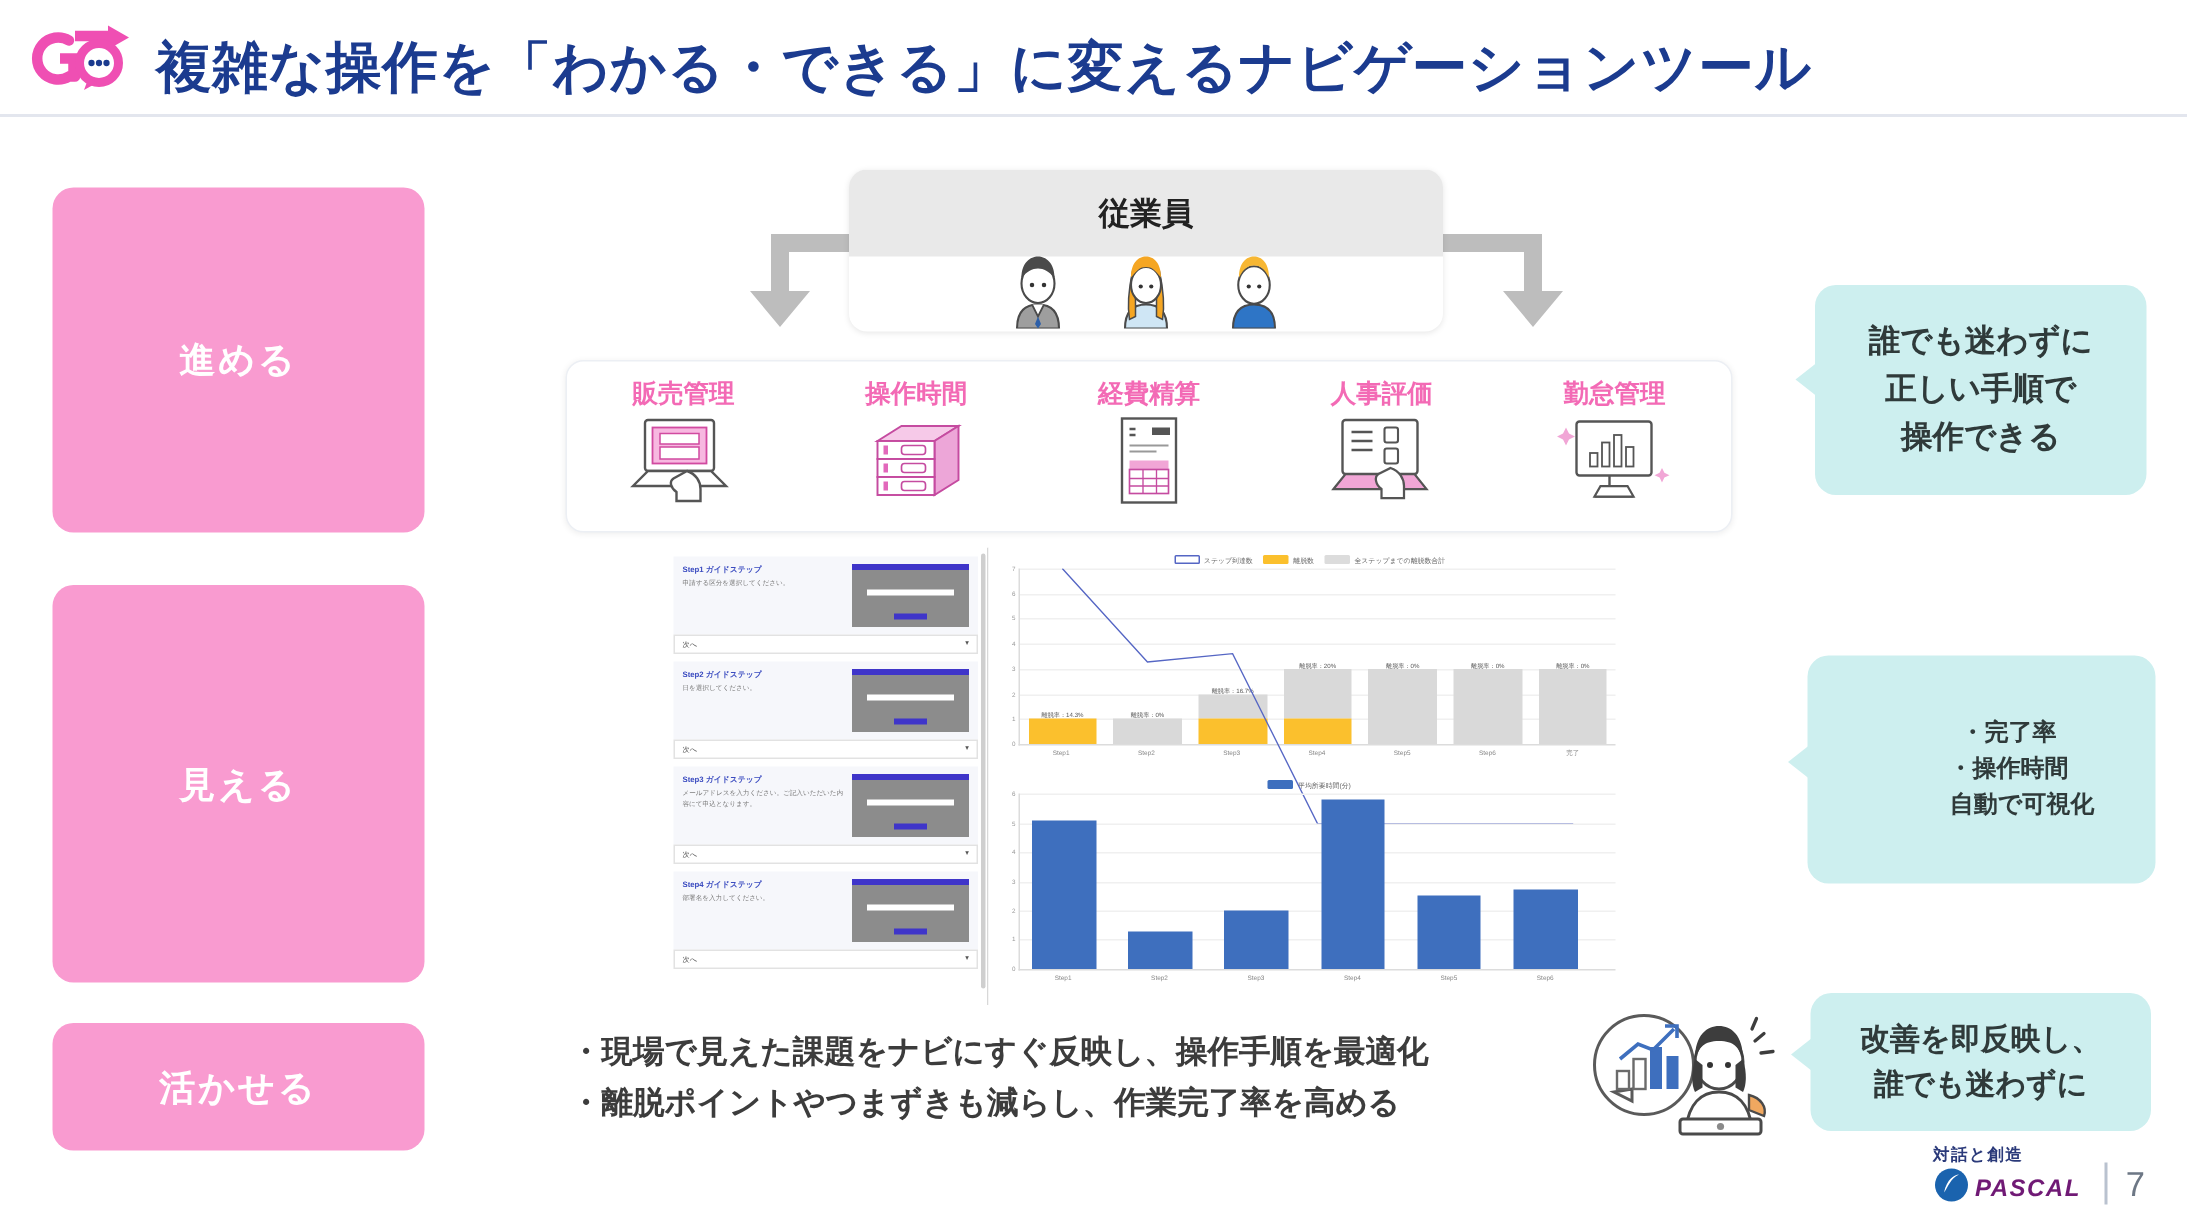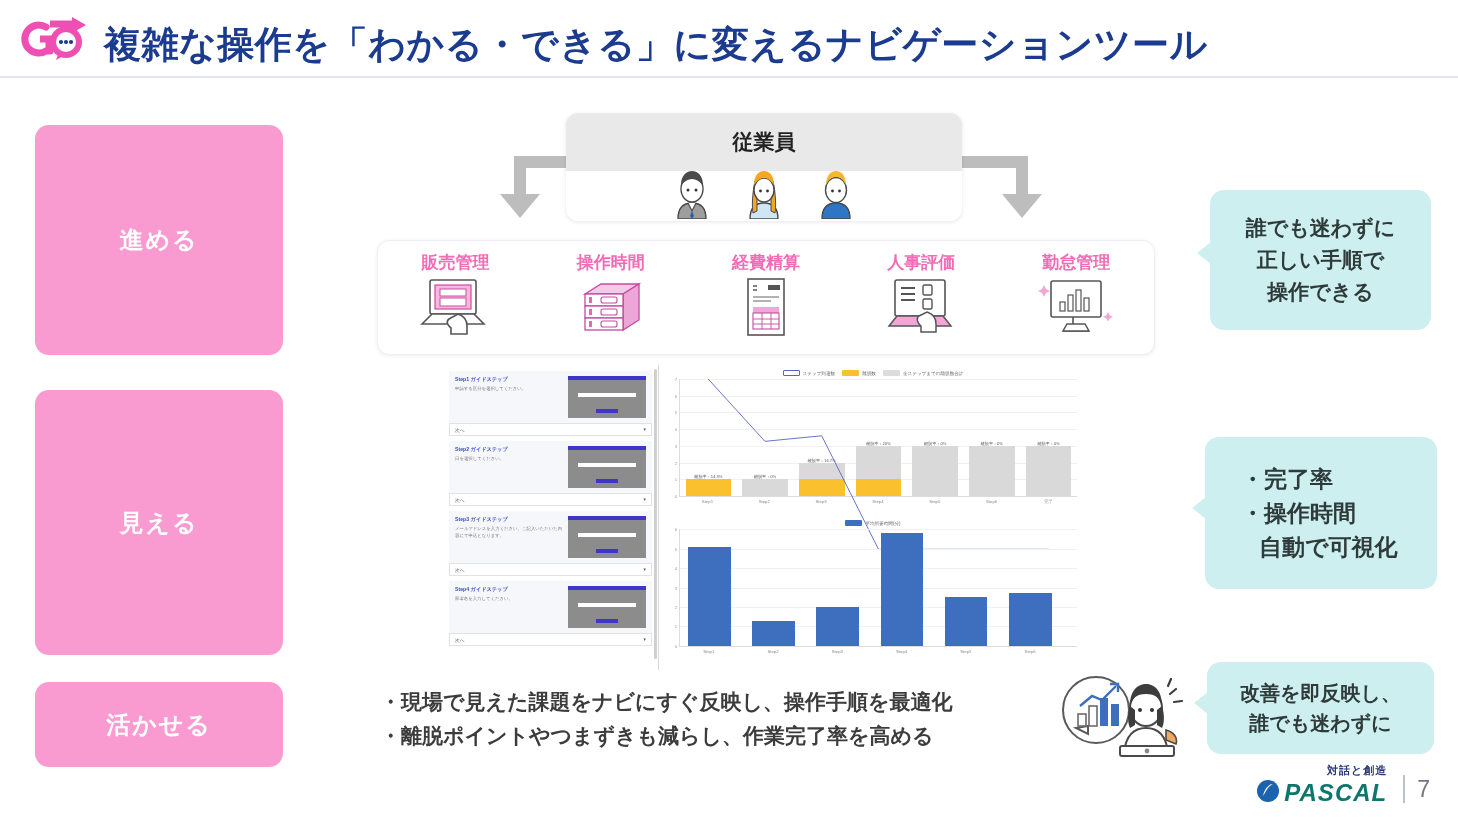--- a/index.html
+++ b/index.html
@@ -138,33 +138,33 @@
     color: #2f3a3a; font-weight: 700; text-align: center;
     display: flex; flex-direction: column; justify-content: center;
   }
   .bubble:before {
     content: ""; position: absolute; left: -13px; width: 0; height: 0;
     border-top: 11px solid transparent; border-bottom: 11px solid transparent;
     border-right: 14px solid #cdefef;
   }
   .bubble-1 { left: 1210px; top: 190px; width: 221px; height: 140px; font-size: 21px; line-height: 1.52; }
   .bubble-1:before { top: 52px; }
-  .bubble-2 { left: 1205px; top: 437px; width: 232px; height: 152px; font-size: 23px; line-height: 1.48; text-align: left; padding-left: 36px; }
+  .bubble-2 { left: 1205px; top: 437px; width: 232px; height: 152px; font-size: 16px; line-height: 1.48; text-align: center; padding-left: 36px; }
   .bubble-2:before { top: 60px; }
   .bubble-3 { left: 1207px; top: 662px; width: 227px; height: 92px; font-size: 20px; line-height: 1.5; }
   .bubble-3:before { top: 30px; }
   .bubble-2 .ln { display: block; }
   .bubble-2 .ln.indent { padding-left: 18px; }
 
   
   .footer { position: absolute; right: 28px; bottom: 10px; display: flex; align-items: flex-end; gap: 16px; }
-  .brand { text-align: right; }
+  .brand { text-align: left; }
   .brand-tag { font-size: 11px; color: #2b3a7a; font-weight: 700; letter-spacing: 1px; margin-bottom: 1px; }
   .brand-row { display: flex; align-items: center; gap: 4px; }
-  .brand-name { font-size: 24px; font-weight: 700; color: #0f766e; letter-spacing: 1px; font-style: italic; }
+  .brand-name { font-size: 16px; font-weight: 700; color: #701a75; letter-spacing: 1px; font-style: italic; }
   .pagebox { display: flex; align-items: center; gap: 12px; padding-bottom: 4px; }
   .pagebar { width: 2px; height: 28px; background: #b9c2cf; }
   .pagenum { font-size: 23px; color: #6d7785; }
 
   .illus { position: absolute; left: 1058px; top: 672px; }
 </style>
 </head>
 <body>
 
 <div class="slide">

